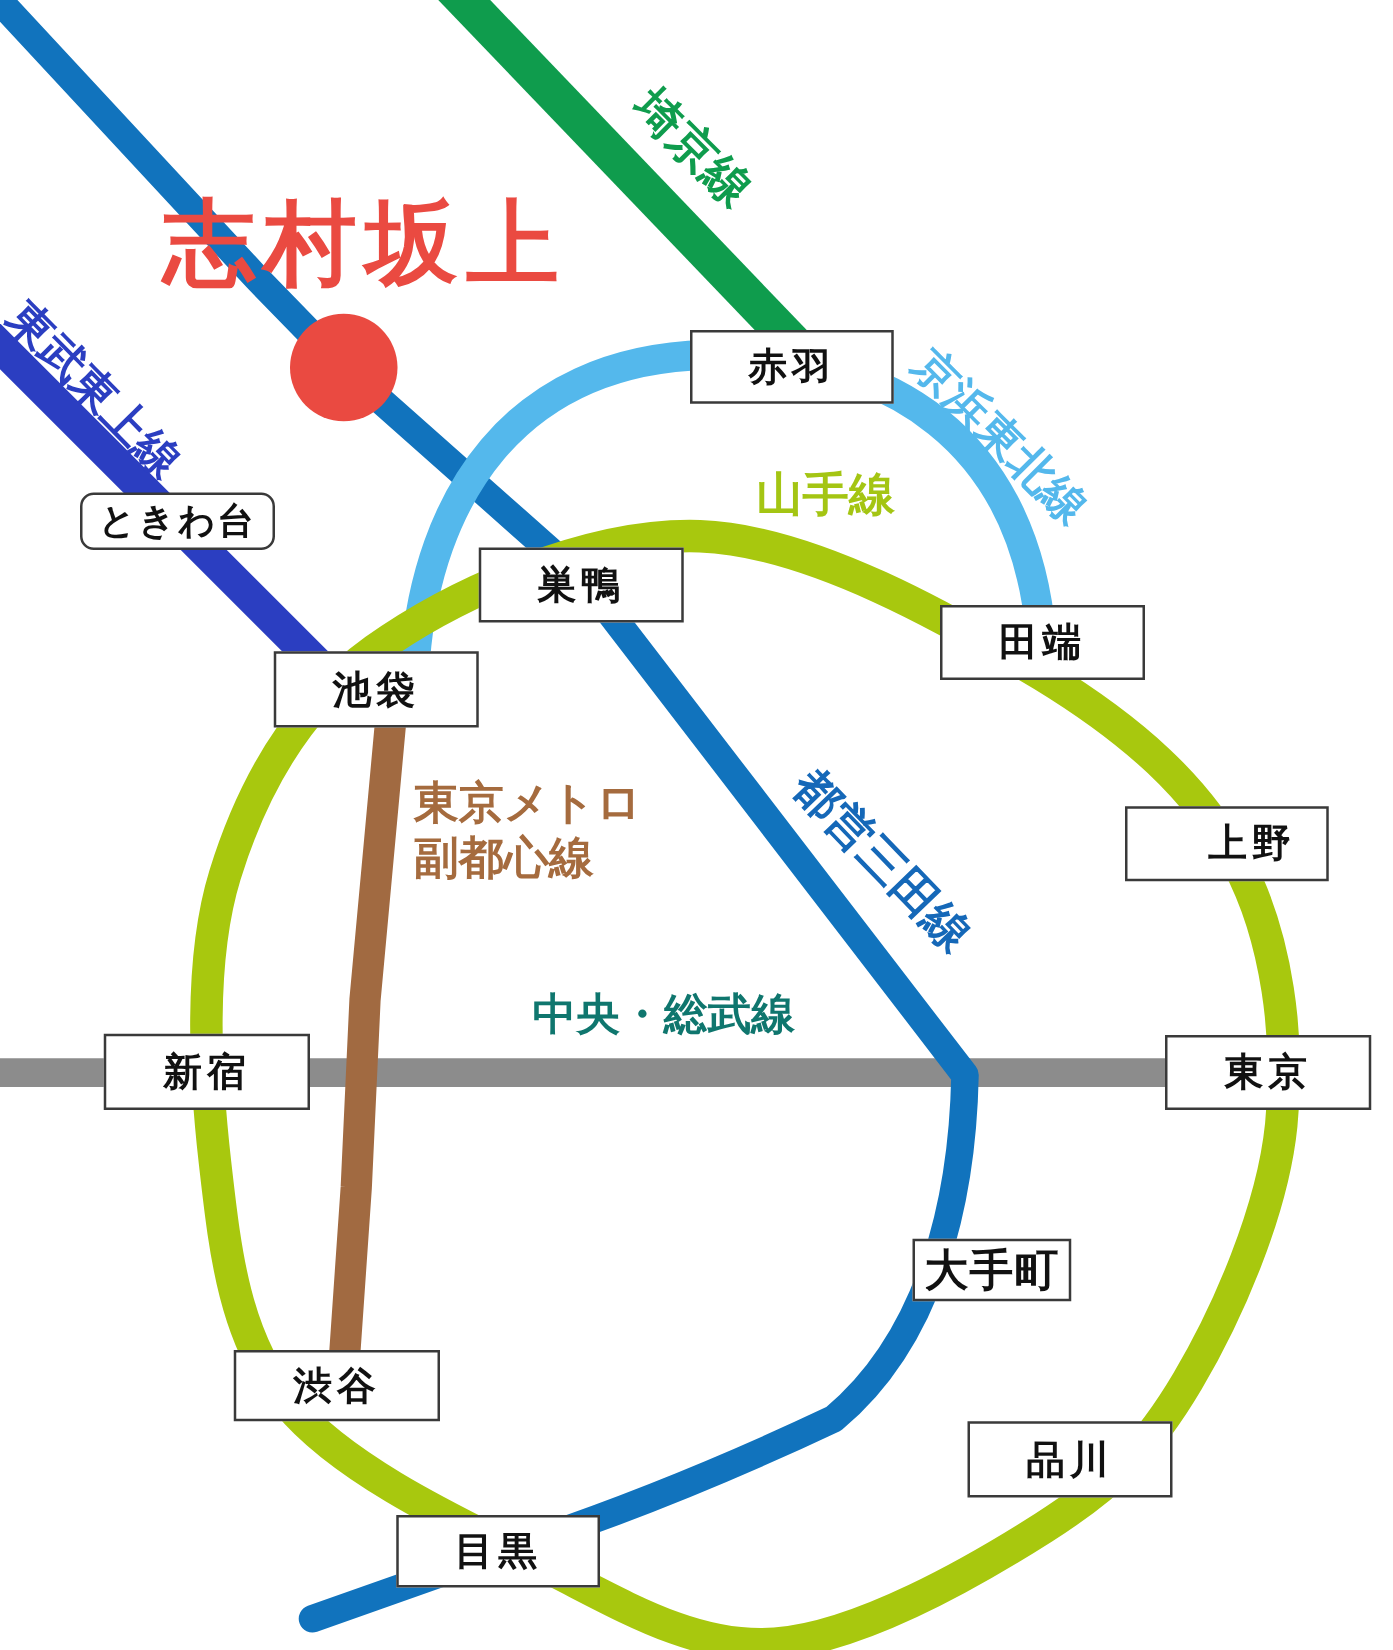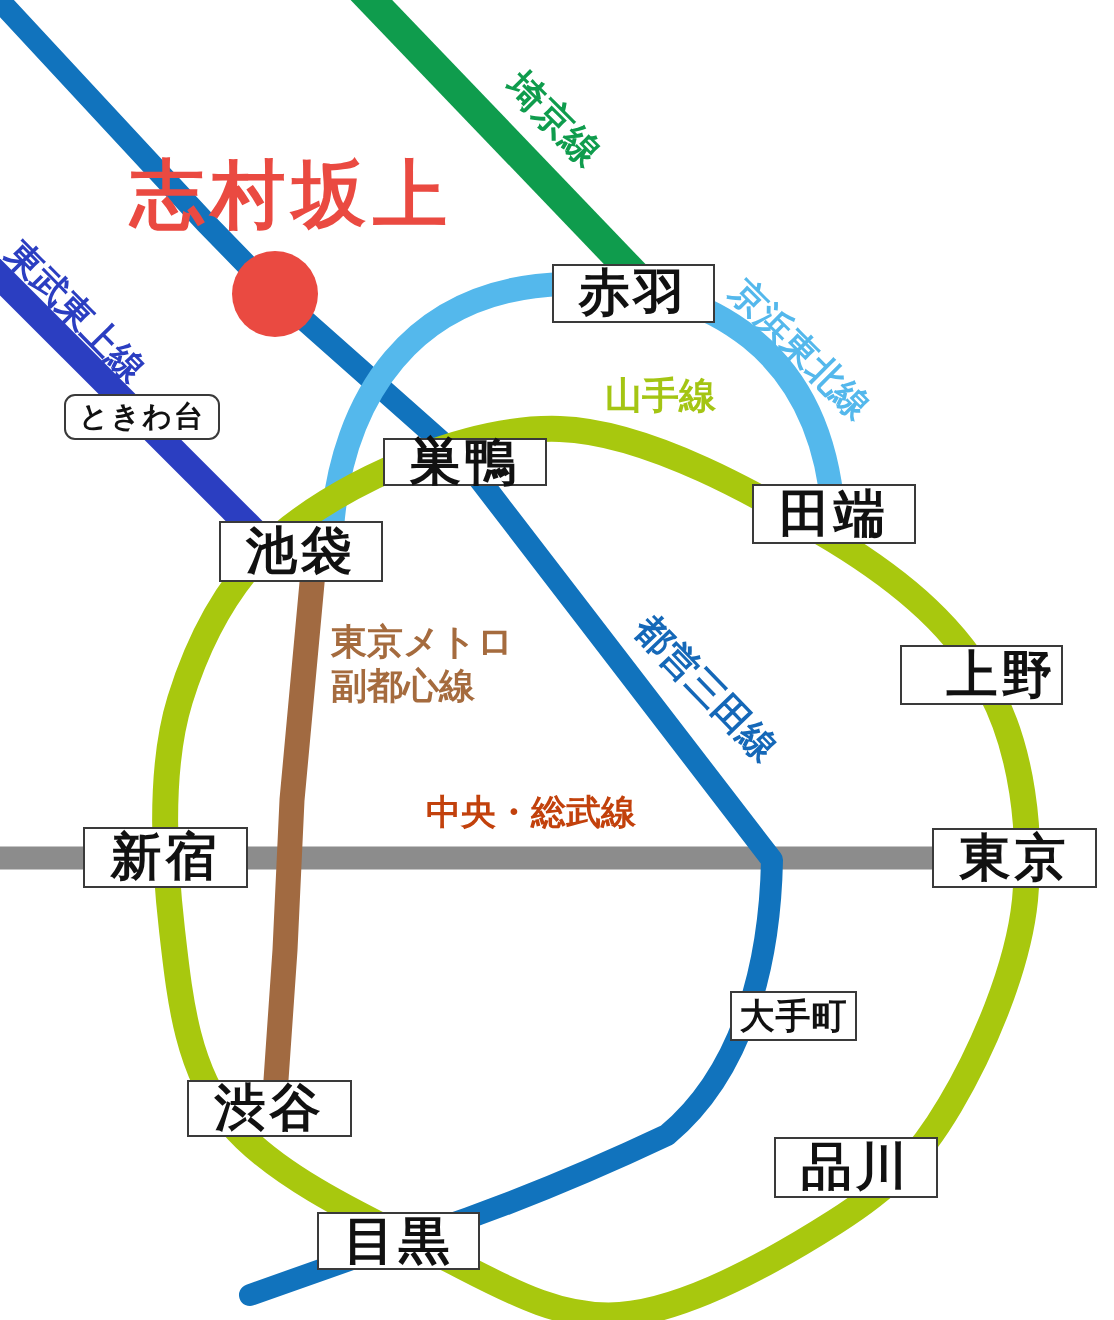--- a/index.html
+++ b/index.html
@@ -4,36 +4,36 @@
 <style>
   html,body{margin:0;padding:0;background:#fff;}
   .map{
     position:relative;width:1114px;height:1320px;background:#ffffff;
     overflow:hidden;font-family:"Liberation Sans","DejaVu Sans",sans-serif;
   }
   .map svg{position:absolute;left:0;top:0;width:1114px;height:1320px;}
   .st{
     position:absolute;display:flex;align-items:center;justify-content:center;
     background:#ffffff;border:2.5px solid #3a3a3a;
-    font-weight:700;color:#111;font-size:51px;letter-spacing:4px;
+    font-weight:700;color:#111;font-size:31px;letter-spacing:4px;
     box-sizing:border-box;white-space:nowrap;
   }
   .st.small{font-size:29px;letter-spacing:2px;}
   .st.mid{font-size:35px;letter-spacing:1px;}
   .line-label{
     position:absolute;font-weight:700;white-space:nowrap;line-height:1.22;
   }
   .rot{transform-origin:0 0;}
   .lbl-saikyo{left:530px;top:62px;font-size:38px;color:#0f9c4d;transform:rotate(45deg);}
   .lbl-tobu{left:28px;top:232px;font-size:36px;color:#2b3ec1;transform:rotate(45.5deg);}
   .lbl-keihin{left:752px;top:270px;font-size:36px;color:#54b8ec;transform:rotate(45deg);}
   .lbl-yamanote{left:605px;top:373px;font-size:37px;color:#a4c513;}
   .lbl-mita{left:658px;top:606px;font-size:37px;color:#1568b8;transform:rotate(46deg);}
   .lbl-fukutoshin{left:331px;top:620px;font-size:36px;color:#a56b3e;white-space:pre-line;}
-  .lbl-chuo{left:426px;top:791px;font-size:35px;color:#c2410c;}
+  .lbl-chuo{left:426px;top:791px;font-size:35px;color:#0f766e;}
   .lbl-shimura{
     position:absolute;left:130px;top:146px;font-size:74px;font-weight:700;
     color:#ea4a41;letter-spacing:7px;white-space:nowrap;
   }
 </style>
 </head>
 <body>
 
 <div class="map">
 
@@ -75,21 +75,21 @@
   <div class="line-label rot lbl-tobu">東武東上線</div>
   <div class="line-label rot lbl-keihin">京浜東北線</div>
   <div class="line-label lbl-yamanote">山手線</div>
   <div class="line-label rot lbl-mita">都営三田線</div>
   <div class="line-label lbl-fukutoshin">東京メトロ
 副都心線</div>
   <div class="line-label lbl-chuo">中央・総武線</div>
 
   <div class="st" style="left:552px;top:264px;width:163px;height:59px;">赤羽</div>
   <div class="st small" style="left:64px;top:394px;width:156px;height:46px;border-radius:11px;">ときわ台</div>
-  <div class="st" style="left:383px;top:438px;width:164px;height:48px;">巣鴨</div>
+  <div class="st" style="left:383px;top:438px;width:164px;height:60px;">巣鴨</div>
   <div class="st" style="left:752px;top:484px;width:164px;height:60px;">田端</div>
   <div class="st" style="left:219px;top:521px;width:164px;height:61px;">池袋</div>
   <div class="st" style="left:900px;top:645px;width:163px;height:60px;padding-left:40px;">上野</div>
   <div class="st" style="left:83px;top:827px;width:165px;height:61px;">新宿</div>
   <div class="st" style="left:932px;top:828px;width:165px;height:60px;">東京</div>
   <div class="st mid" style="left:730px;top:991px;width:127px;height:50px;">大手町</div>
   <div class="st" style="left:187px;top:1080px;width:165px;height:57px;">渋谷</div>
   <div class="st" style="left:774px;top:1137px;width:164px;height:61px;">品川</div>
   <div class="st" style="left:317px;top:1212px;width:163px;height:58px;">目黒</div>
 </div>

